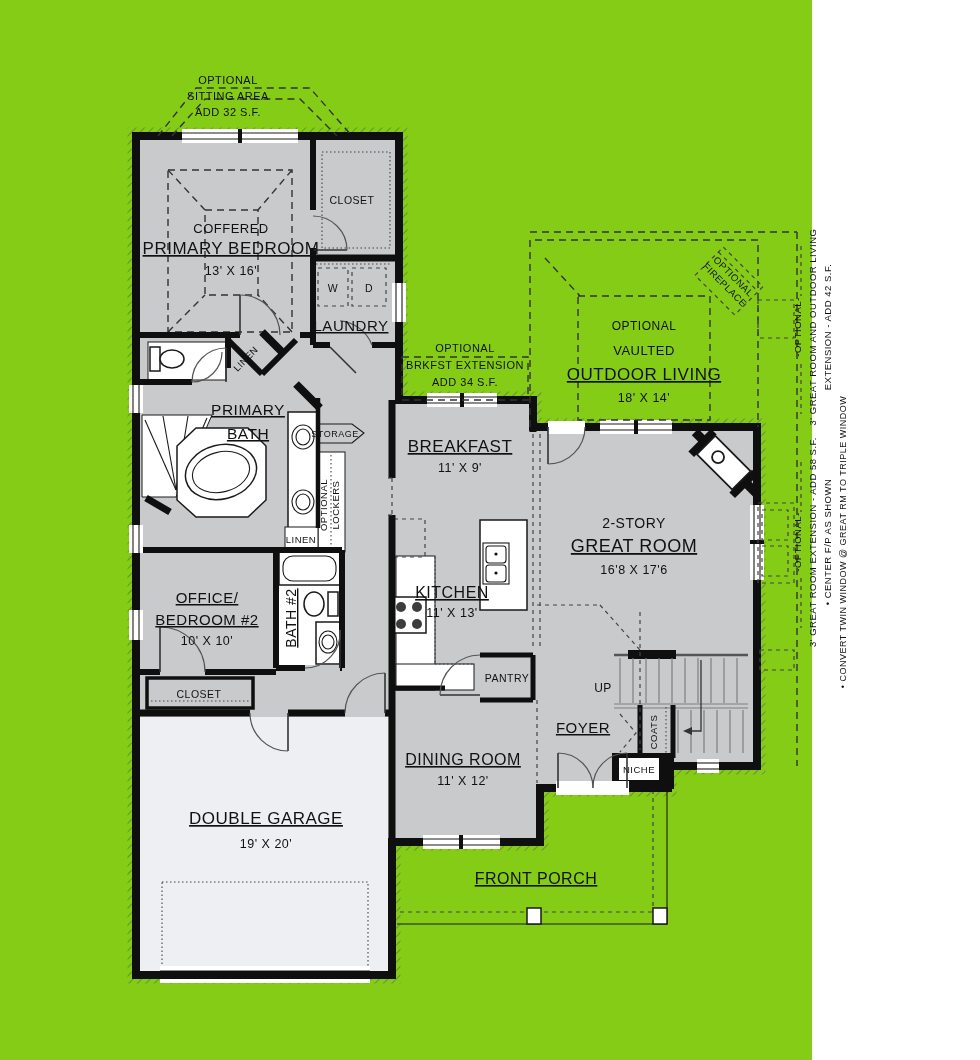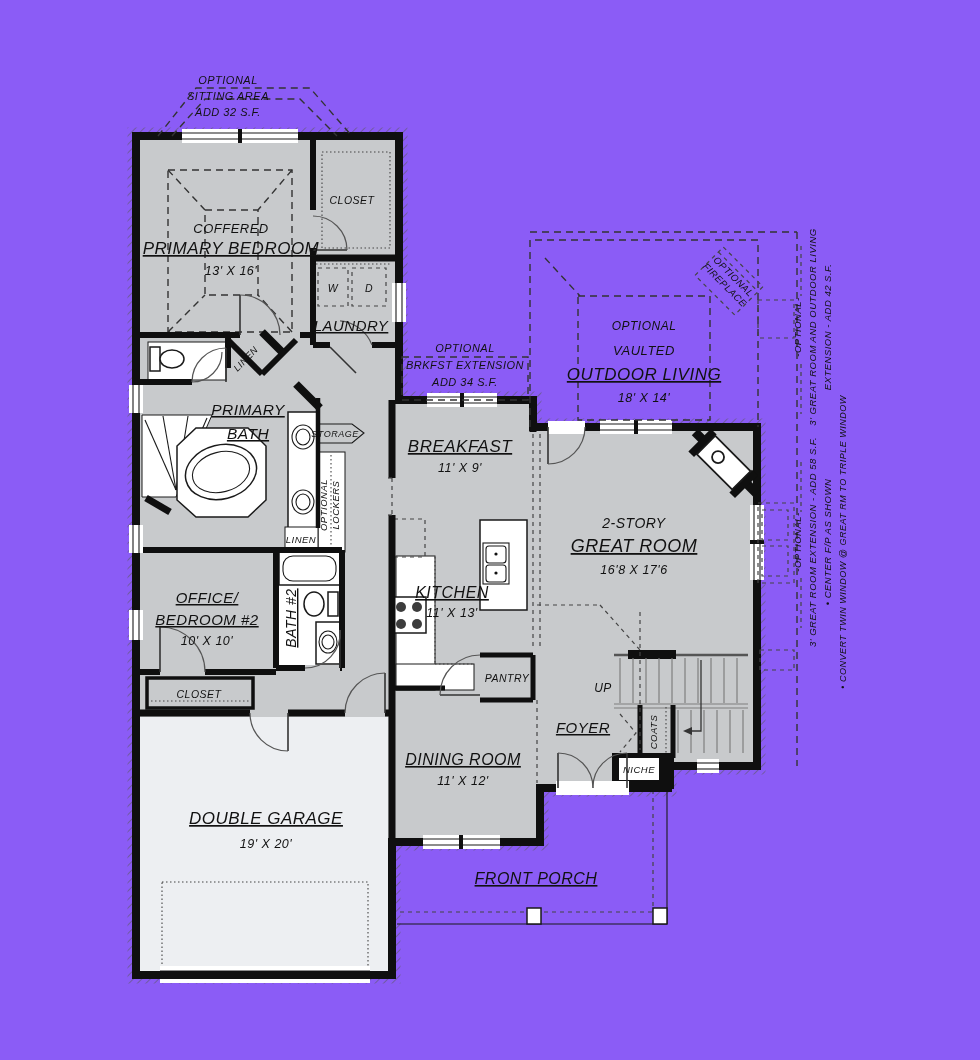--- a/index.html
+++ b/index.html
@@ -1,16 +1,16 @@
 <!DOCTYPE html>
 <html><head>
 <meta charset="utf-8">
 <style>
   html,body{margin:0;padding:0;background:#ffffff;}
-  .stage{width:980px;height:1060px;position:relative;background:#8b5cf6;font-family:"Liberation Sans",sans-serif;font-style:italic;}
+  .stage{width:812px;height:1060px;position:relative;background:#84cc16;font-family:"Liberation Sans",sans-serif;}
   svg text{font-family:"Liberation Sans","DejaVu Sans",sans-serif;fill:#111;letter-spacing:.5px;}
   .u{text-decoration:underline;}
   .room-name{font-size:16px;}
   .room-name-lg{font-size:17px;}
   .dims{font-size:12.5px;}
   .small-label{font-size:10.5px;}
   .tiny-label{font-size:9.5px;}
   .opt-label{font-size:11px;}
   .wall{stroke:#0f0f0f;fill:none;}
   .dash{stroke:#333;fill:none;stroke-dasharray:7 5;stroke-width:1.4;}

